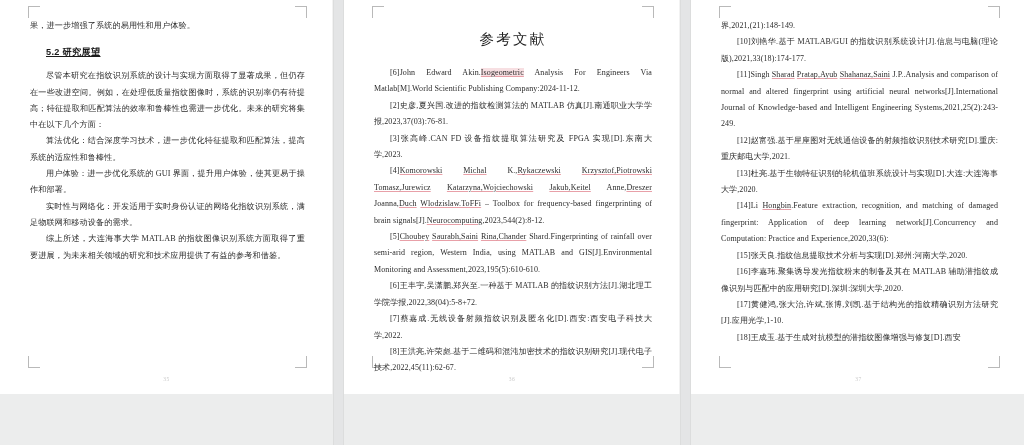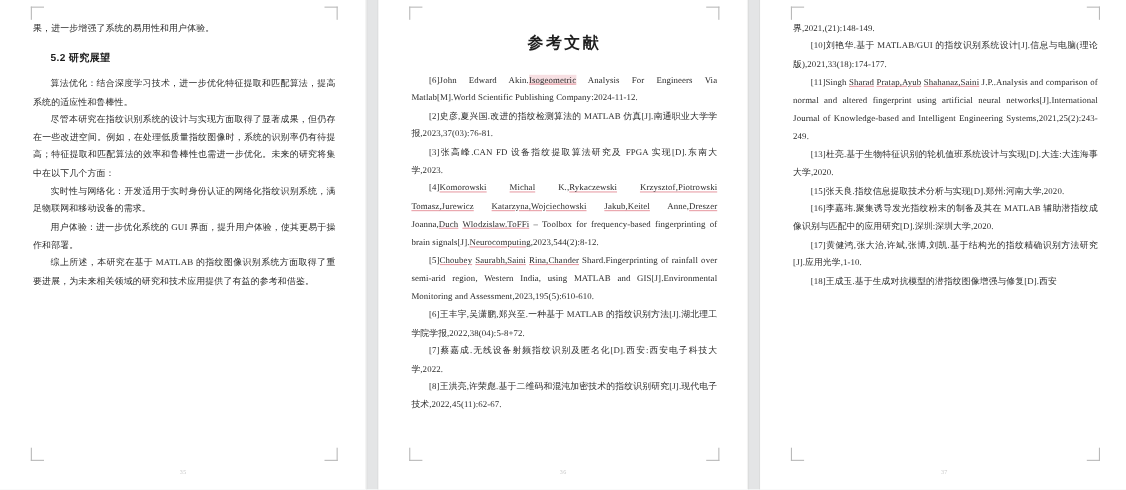--- a/index.html
+++ b/index.html
@@ -21,21 +21,21 @@
     width: 1024px;
     height: 445px;
     display: flex;
     align-items: stretch;
     background: #eceded;
   }
 
   .page {
     position: relative;
     background: #ffffff;
-    height: 445px;
+    height: 394px;
     box-sizing: border-box;
     overflow: hidden;
     flex: 0 0 auto;
   }
   .page-left   { width: 333px; }
   .page-gap    { width: 9px;  background: #e4e5e6; flex: 0 0 auto; height:445px;
                  border-left:1px solid #dcdddd; border-right:1px solid #dcdddd; }
   .page-mid    { width: 336px; }
   .page-right  { width: 335px; }
 
@@ -79,28 +79,29 @@
   p.indent { text-indent: 16px; }
 
   h2.sec-head {
     margin: 12px 0 9px 0;
     font-size: 9.2px;
     font-weight: bold;
     color: #1a1a1a;
     font-family: "Liberation Sans", "DejaVu Sans", sans-serif;
     text-indent: 16px;
     letter-spacing: 0.3px;
+    text-decoration: underline;
   }
 
   
   h1.ref-title {
     margin: 12px 0 16px 0;
     text-align: center;
     font-size: 14.5px;
-    font-weight: bold;
+    font-weight: normal;
     color: #1f1f1f;
     letter-spacing: 2.2px;
     font-family: "Liberation Serif", "DejaVu Serif", serif;
   }
 
   
   p.ref {
     margin: 0;
     font-size: 8px;
     line-height: 16.4px;
@@ -144,30 +145,30 @@
     <span class="cmark tl"></span>
     <span class="cmark tr"></span>
     <span class="cmark bl"></span>
     <span class="cmark br"></span>
 
     <div class="body-area">
       <p class="para">果，进一步增强了系统的易用性和用户体验。</p>
 
       <h2 class="sec-head">5.2  研究展望</h2>
 
+      <p class="para indent">尽管本研究在指纹识别系统的设计与实现方面取得了显著成果，但仍存在一些改进空间。例如，在处理低质量指纹图像时，系统的识别率仍有待提高；特征提取和匹配算法的效率和鲁棒性也需进一步优化。未来的研究将集中在以下几个方面：</p>
+
       <p class="para indent">算法优化：结合深度学习技术，进一步优化特征提取和匹配算法，提高系统的适应性和鲁棒性。</p>
 
-      <p class="para indent">尽管本研究在指纹识别系统的设计与实现方面取得了显著成果，但仍存在一些改进空间。例如，在处理低质量指纹图像时，系统的识别率仍有待提高；特征提取和匹配算法的效率和鲁棒性也需进一步优化。未来的研究将集中在以下几个方面：</p>
-
+
+      <p class="para indent">用户体验：进一步优化系统的 GUI 界面，提升用户体验，使其更易于操作和部署。</p>
 
       <p class="para indent">实时性与网络化：开发适用于实时身份认证的网络化指纹识别系统，满足物联网和移动设备的需求。</p>
 
-      <p class="para indent">用户体验：进一步优化系统的 GUI 界面，提升用户体验，使其更易于操作和部署。</p>
-
-      <p class="para indent">综上所述，本研究在基于 MATLAB 的指纹图像识别系统方面取得了重要进展，为未来相关领域的研究和技术应用提供了有益的参考和借鉴。</p>
+      <p class="para indent">综上所述，大连海事大学 MATLAB 的指纹图像识别系统方面取得了重要进展，为未来相关领域的研究和技术应用提供了有益的参考和借鉴。</p>
     </div>
 
     <div class="page-no">35</div>
   </div>
 
   <div class="page-gap"></div>
 
   <div class="page page-mid">
     <span class="cmark tl"></span>
     <span class="cmark tr"></span>
@@ -197,21 +198,23 @@
     <span class="cmark tl"></span>
     <span class="cmark tr"></span>
     <span class="cmark bl"></span>
     <span class="cmark br"></span>
 
     <div class="body-area">
       <div id="ref-list-37">
           <p class="ref" style="text-indent: 0px;"><span>界,2021,(21):148-149.</span></p>
           <p class="ref"><span>[10]刘艳华.基于 MATLAB/GUI 的指纹识别系统设计[J].信息与电脑(理论版),2021,33(18):174-177.</span></p>
           <p class="ref"><span>[11]Singh  </span><span class="sq">Sharad</span><span>  </span><span class="sq">Pratap,Ayub</span><span>  </span><span class="sq">Shahanaz,Saini</span><span>  J.P..Analysis and comparison of normal and altered fingerprint using artificial neural networks[J].International Journal of Knowledge-based and Intelligent Engineering Systems,2021,25(2):243-249.</span></p>
+          <p class="ref"><span>[12]赵富强.基于星座图对无线通信设备的射频指纹识别技术研究[D].重庆:重庆邮电大学,2021.</span></p>
           <p class="ref"><span>[13]杜亮.基于生物特征识别的轮机值班系统设计与实现[D].大连:大连海事大学,2020.</span></p>
+          <p class="ref"><span>[14]Li  </span><span class="sq">Hongbin</span><span>.Feature extraction, recognition, and matching of damaged fingerprint: Application of deep learning network[J].Concurrency and Computation: Practice and Experience,2020,33(6):</span></p>
           <p class="ref"><span>[15]张天良.指纹信息提取技术分析与实现[D].郑州:河南大学,2020.</span></p>
           <p class="ref"><span>[16]李嘉玮.聚集诱导发光指纹粉末的制备及其在 MATLAB 辅助潜指纹成像识别与匹配中的应用研究[D].深圳:深圳大学,2020.</span></p>
           <p class="ref"><span>[17]黄健鸿,张大治,许斌,张博,刘凯.基于结构光的指纹精确识别方法研究[J].应用光学,1-10.</span></p>
           <p class="ref"><span>[18]王成玉.基于生成对抗模型的潜指纹图像增强与修复[D].西安</span></p>
         </div>
     </div>
 
     <div class="page-no">37</div>
   </div>
 

